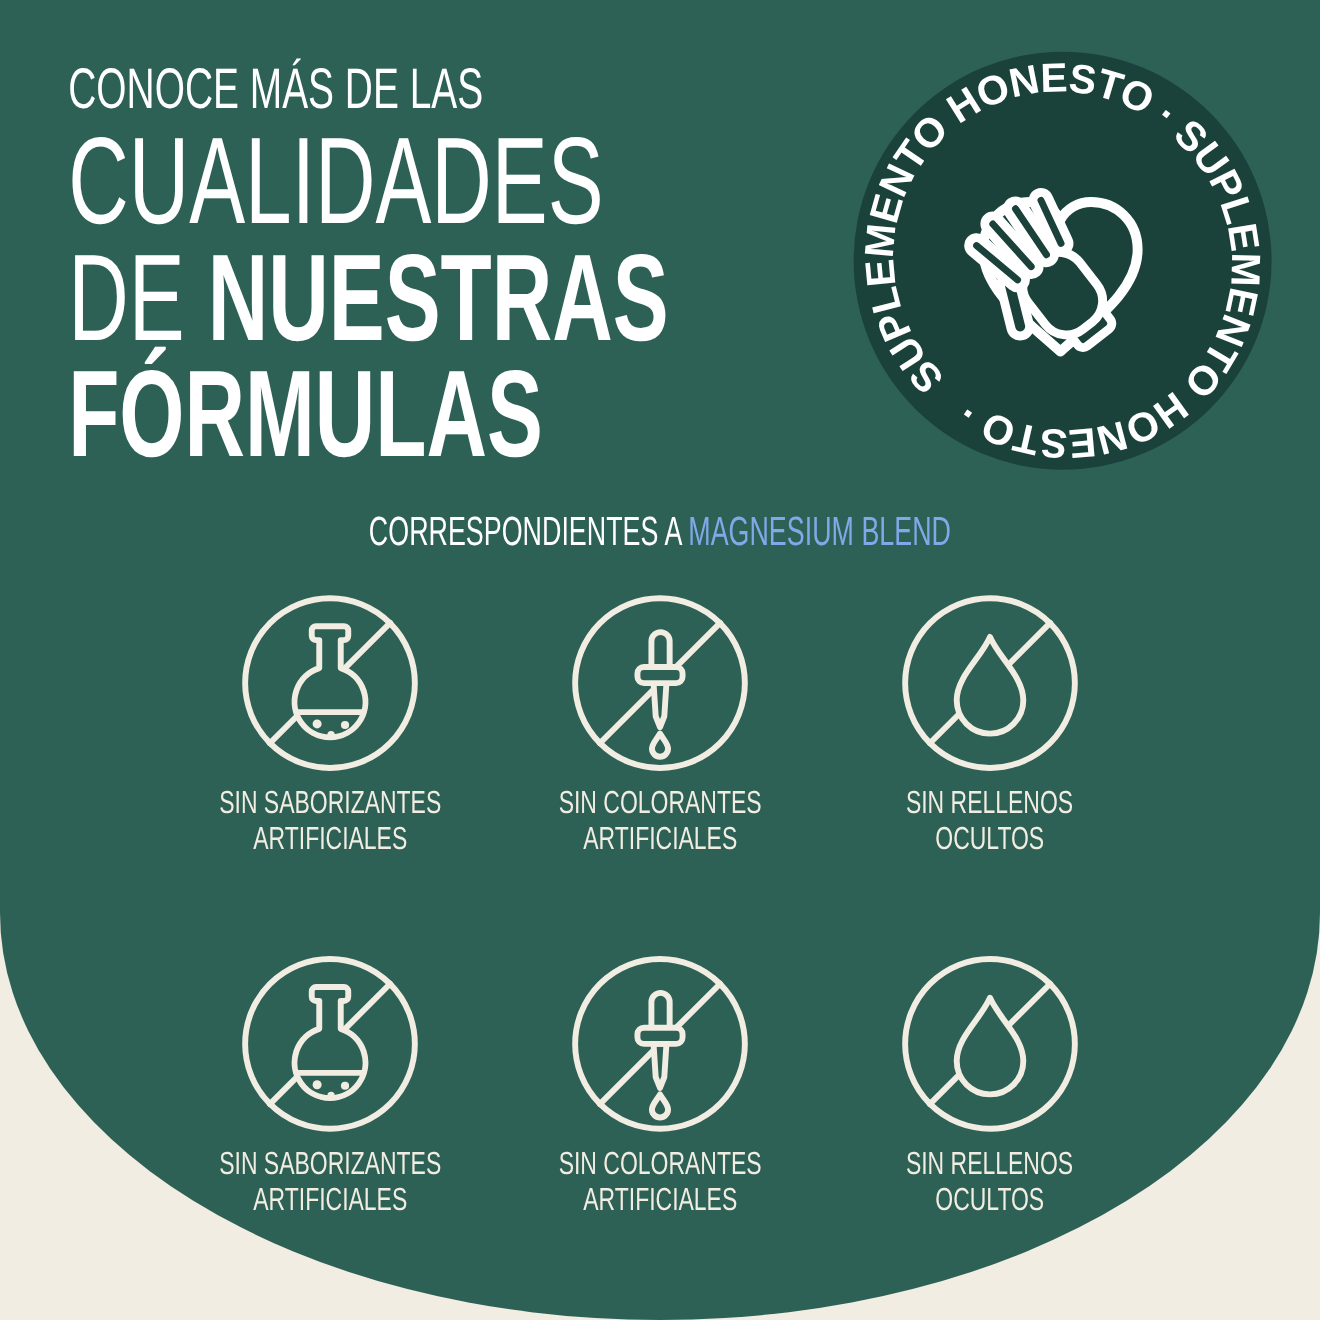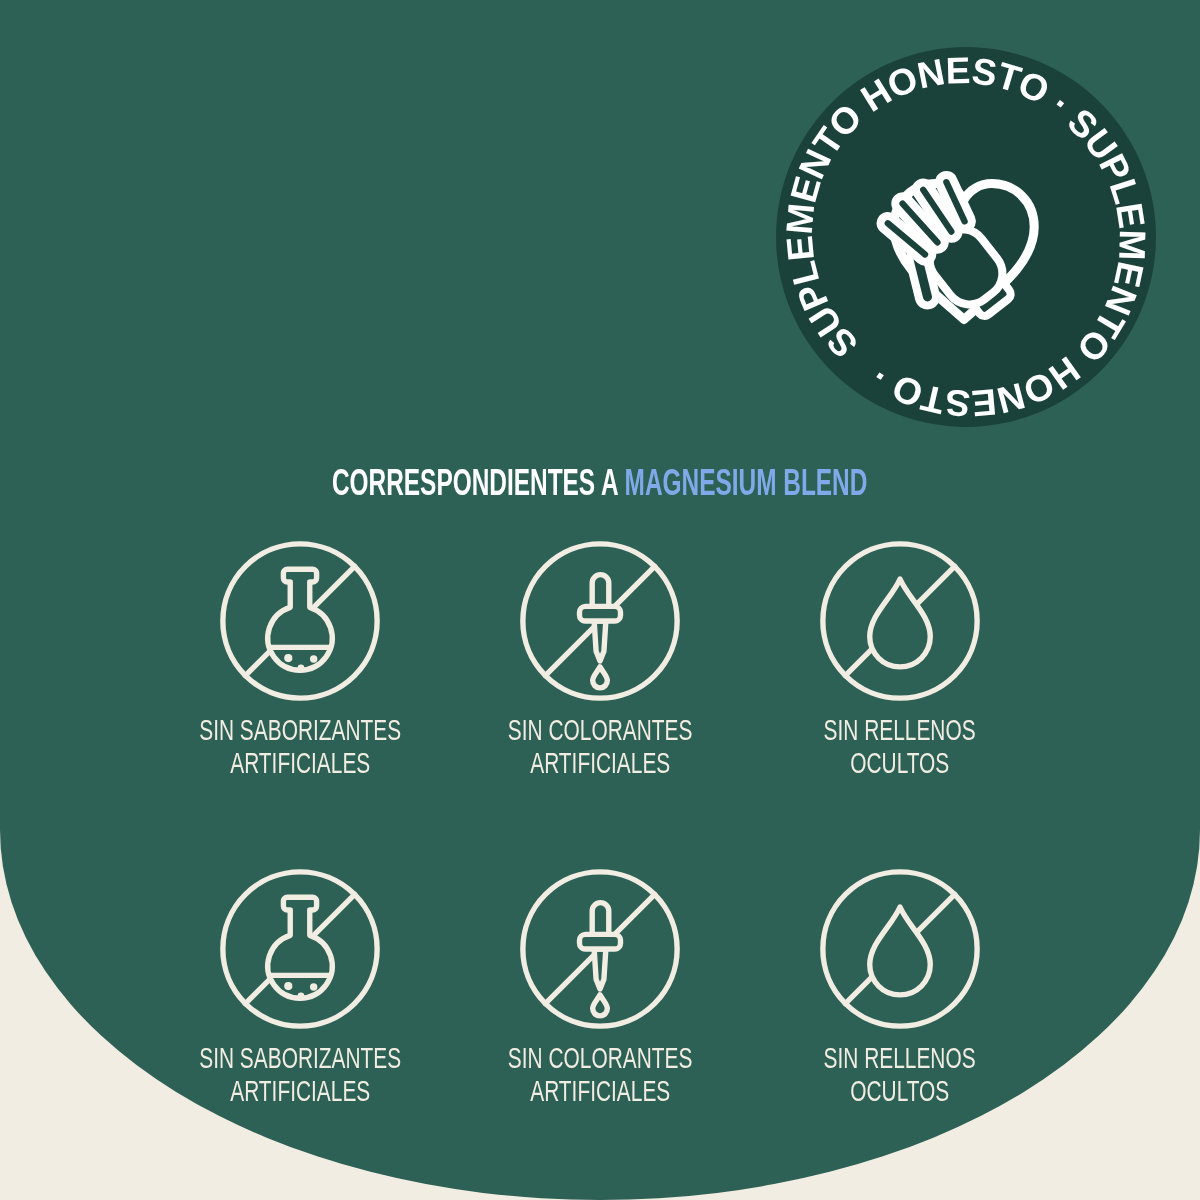--- a/index.html
+++ b/index.html
@@ -26,21 +26,21 @@
   .title{position:absolute;left:62px;top:50px;color:var(--white);}
   .title .small{font-size:52px;font-weight:400;line-height:62px;}
   .title .big{font-size:112px;font-weight:400;line-height:106px;}
   .title .bold{font-weight:700;}
 
   .badge{position:absolute;left:775px;top:46px;width:382px;height:382px;}
   .badge text{fill:var(--white);font-family:"Liberation Sans",sans-serif;font-weight:700;font-size:37px;}
   .hs{fill:var(--badge-green);stroke:var(--white);stroke-width:9;stroke-linejoin:round;}
   .heart{fill:none;stroke:var(--white);stroke-width:10;stroke-linejoin:round;stroke-linecap:round;}
 
-  .heading{position:absolute;left:0;width:1200px;display:flex;justify-content:center;color:var(--white);font-size:37px;font-weight:700;}
+  .heading{position:absolute;left:0;width:1200px;display:flex;justify-content:center;color:var(--white);font-size:37px;font-weight:400;}
   .heading-1{top:462px;}
   .heading-2{top:800px;}
   .hl-blue{color:var(--blue);}
   .hl-salmon{color:var(--salmon);}
 
   .qrow{position:absolute;left:150px;width:900px;display:flex;}
   .qrow-1{top:538px;}
   .qrow-2{top:866px;}
   .qcol{width:300px;display:flex;flex-direction:column;align-items:center;}
   .qicon{width:166px;height:166px;display:block;}
@@ -77,20 +77,26 @@
       <circle class="st" cx="85" cy="85" r="79"></circle>
       <line class="st" x1="141" y1="29" x2="29" y2="141"></line>
       <path class="st gf" d="M85,42 C93,61 116,79 116,101 a31,31 0 1 1 -62,0 C54,79 77,61 85,42 Z"></path>
     </symbol>
   </defs>
 </svg>
 
 <div class="canvas">
   <div class="green-panel"></div>
 
+  <div class="title">
+    <div class="small"><span class="cond">CONOCE MÁS DE LAS</span></div>
+    <div class="big"><span class="cond">CUALIDADES</span></div>
+    <div class="big"><span class="cond"><span>DE </span><span class="bold">NUESTRAS</span></span></div>
+    <div class="big bold"><span class="cond">FÓRMULAS</span></div>
+  </div>
 
   <svg class="badge" viewBox="0 0 382 382">
     <circle cx="191" cy="191" r="190" fill="var(--badge-green)"></circle>
     <defs>
       <path id="badge-text-circle" d="M85,297 a150,150 0 1 1 212,-212 a150,150 0 1 1 -212,212" fill="none"></path>
     </defs>
     <text>
       <textPath href="#badge-text-circle" textLength="935" lengthAdjust="spacing">SUPLEMENTO HONESTO · SUPLEMENTO HONESTO ·</textPath>
     </text>
     <g transform="translate(99,116) scale(0.9)">

